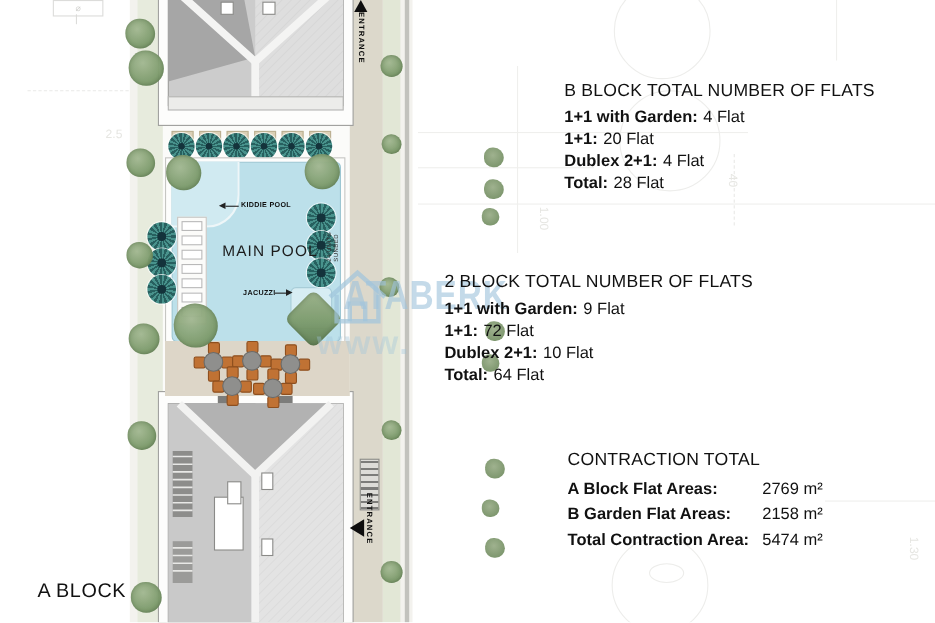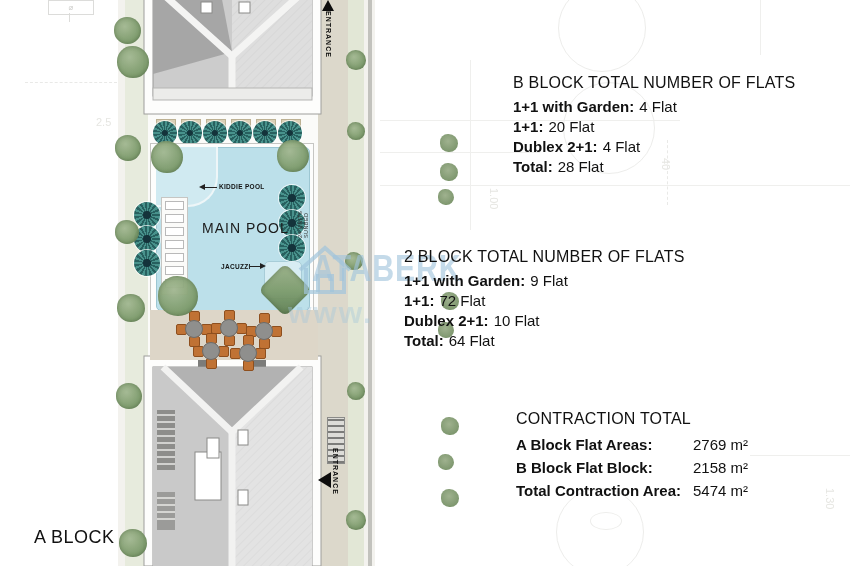--- a/index.html
+++ b/index.html
@@ -303,21 +303,21 @@
     <div class="irow"><b>Total:</b><span>64 Flat</span></div>
   </div>
 
   <div class="info contract" style="left:516px;top:410px;">
     <div class="ititle">CONTRACTION TOTAL</div>
     <div class="irow">
         <b>A Block Flat Areas:</b>
         <span>2769 m²</span>
       </div>
     <div class="irow">
-        <b>B Block Flat Block:</b>
+        <b>B Garden Flat Areas:</b>
         <span>2158 m²</span>
       </div>
     <div class="irow">
         <b>Total Contraction Area:</b>
         <span>5474 m²</span>
       </div>
   </div>
 
 </div>
 

